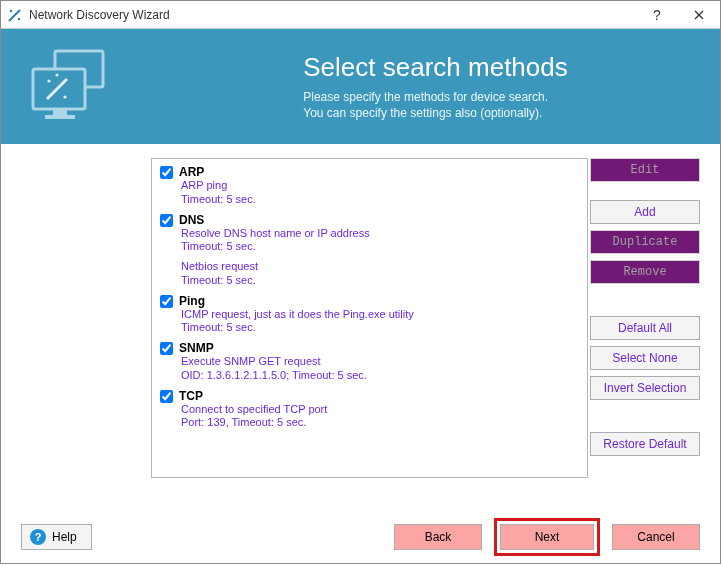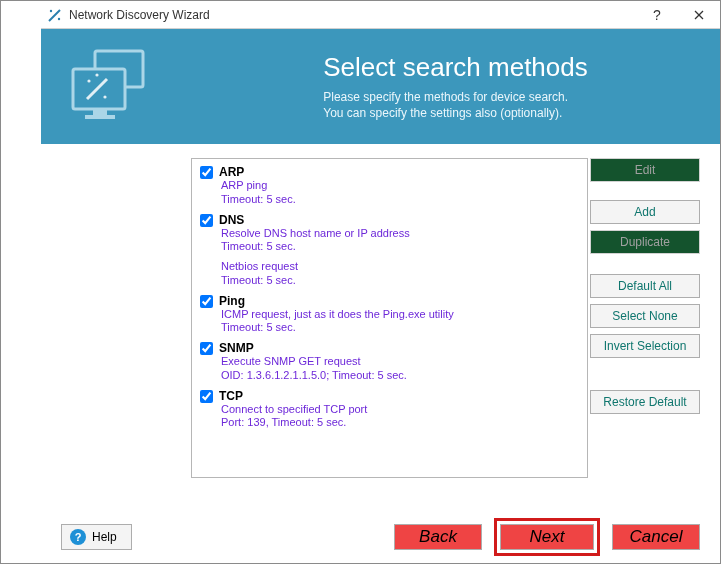--- a/index.html
+++ b/index.html
@@ -14,21 +14,20 @@
     overflow: hidden;
   }
   .window {
     width: 721px;
     height: 564px;
     border: 1px solid #8a8a8a;
     box-sizing: border-box;
     display: flex;
     flex-direction: column;
     background: #fff;
-    padding-left: 40px;
   }
   
   .titlebar {
     height: 28px;
     display: flex;
     align-items: center;
     padding: 0 0 0 6px;
     border-bottom: 1px solid #d0d0d0;
     box-sizing: border-box;
   }
@@ -128,28 +127,29 @@
   .sidebuttons {
     width: 110px;
     display: flex;
     flex-direction: column;
   }
   .btn {
     height: 24px;
     border: 1px solid #adadad;
     background: #f4f4f4;
     font-size: 12px;
-    color: #0f766e;
+    color: #6d28d9;
     cursor: default;
     padding: 0;
   }
   .btn.disabled {
     color: #a0a0a0;
-    background: #14532d;
+    background: #701a75;
     border-color: #d2d2d2;
+    font-family: Liberation Mono, monospace;
   }
   .gap-s { margin-bottom: 6px; }
   .gap-m { margin-bottom: 18px; }
 
   
   .footer {
     height: 52px;
     display: flex;
     align-items: center;
     padding: 0 20px;
@@ -164,23 +164,22 @@
     display: inline-flex;
     align-items: center;
     gap: 6px;
     font-size: 12px;
   }
   .footer .spacer { flex: 1; }
   .footer .navbtn {
     width: 88px;
     height: 26px;
     border: 1px solid #adadad;
-    background: #ef4444;
-    font-size: 17px;
-    font-style: italic;
+    background: #fca5a5;
+    font-size: 12px;
   }
   .next-wrap {
     border: 3px solid #d11b1b;
     padding: 3px;
     display: inline-flex;
     margin: 0 6px;
   }
   .next-wrap .navbtn {
     width: 94px;
     height: 26px;
@@ -279,20 +278,21 @@
           </div>
           <div class="desc">Connect to specified TCP port</div>
           <div class="meta">Port: 139, Timeout: 5 sec.</div>
         </div>
       </div>
 
     <div class="sidebuttons">
       <button class="btn disabled gap-m">Edit</button>
       <button class="btn gap-s">Add</button>
       <button class="btn disabled gap-s">Duplicate</button>
+      <button class="btn disabled gap-m">Remove</button>
       <div style="flex:0 0 14px"></div>
       <button class="btn gap-s">Default All</button>
       <button class="btn gap-s">Select None</button>
       <button class="btn gap-m">Invert Selection</button>
       <div style="flex:0 0 14px"></div>
       <button class="btn">Restore Default</button>
     </div>
   </div>
 
   <div class="footer">

